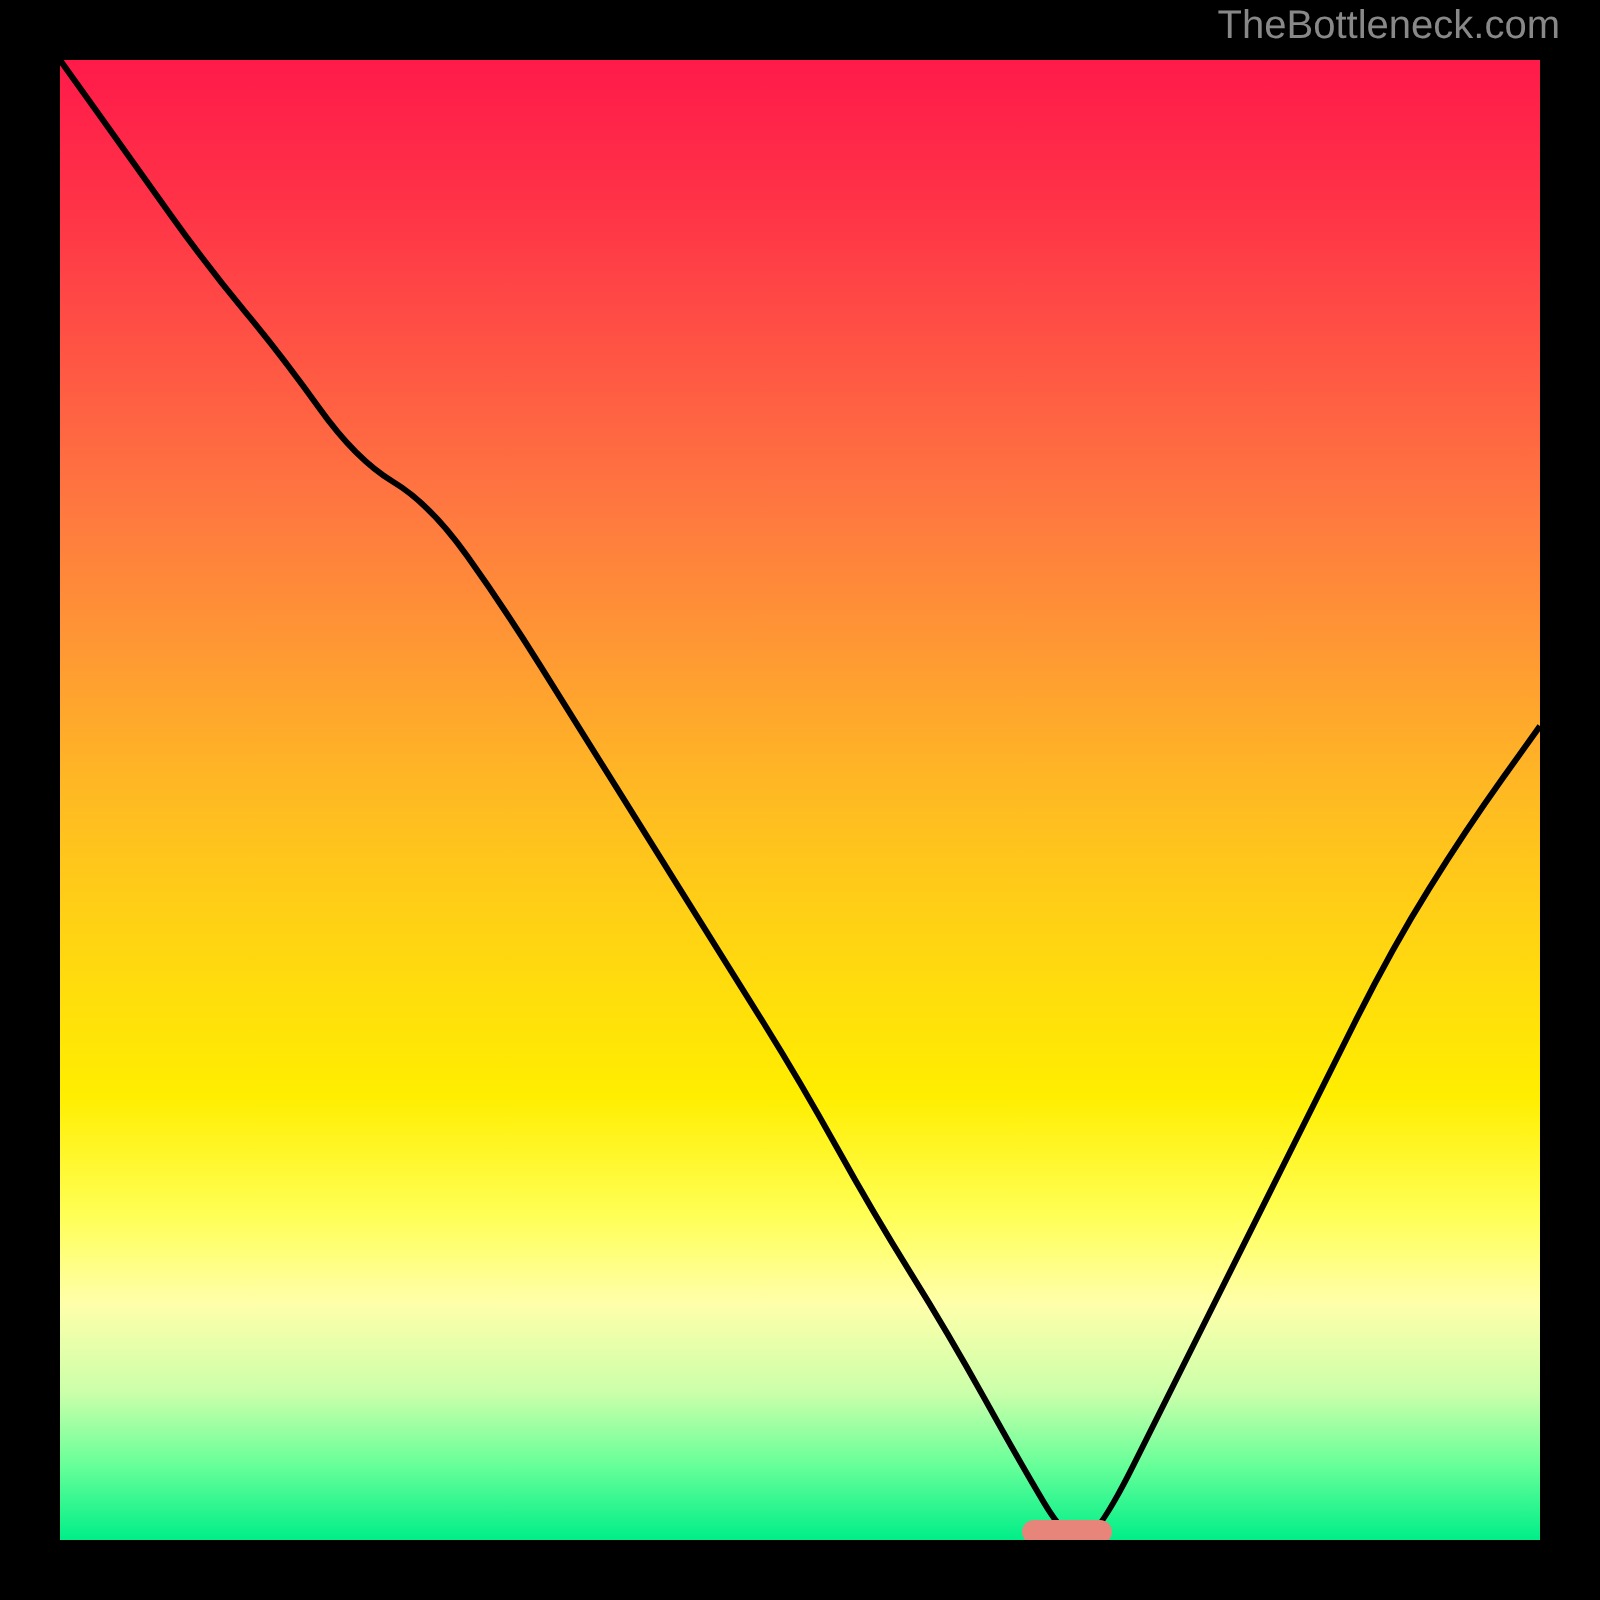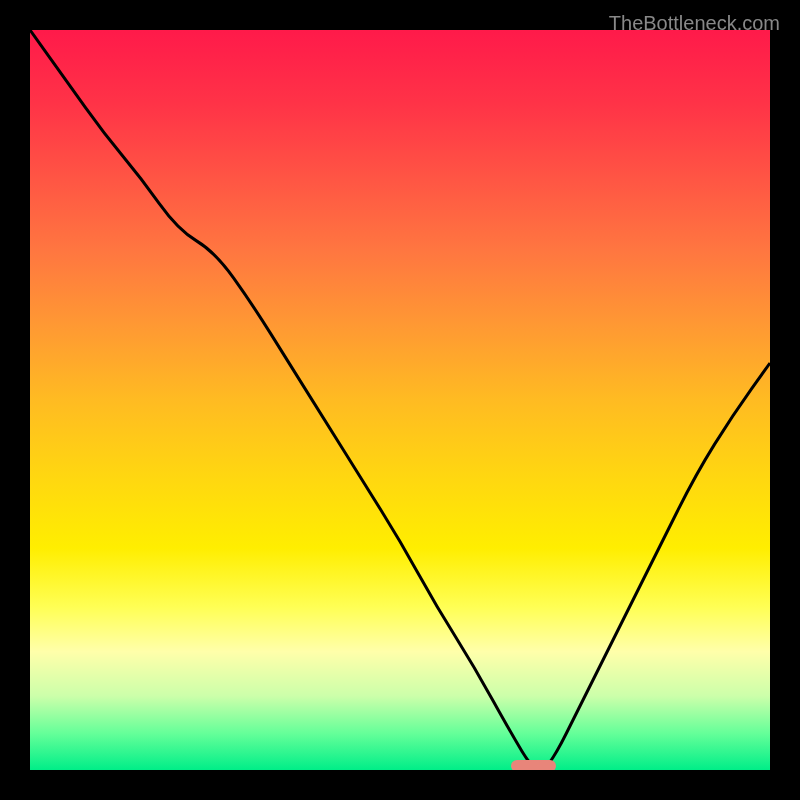--- a/index.html
+++ b/index.html
@@ -9,21 +9,21 @@
     }
     body {
       width: 800px;
       height: 800px;
       background: #000;
       position: relative;
       font-family: Arial, sans-serif;
     }
     .watermark {
       position: absolute;
-      top: 12px;
+      top: 2px;
       right: 20px;
       color: #888;
       font-size: 20px;
       font-weight: normal;
       z-index: 10;
     }
     .chart-container {
       position: absolute;
       top: 30px;
       left: 30px;

